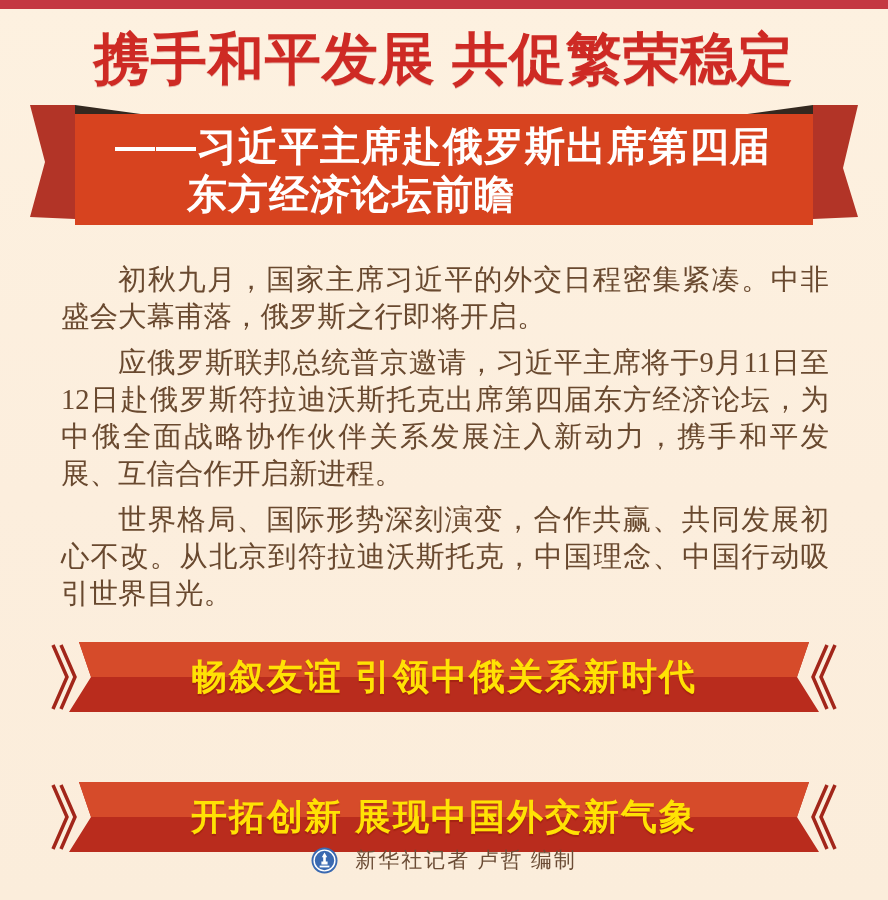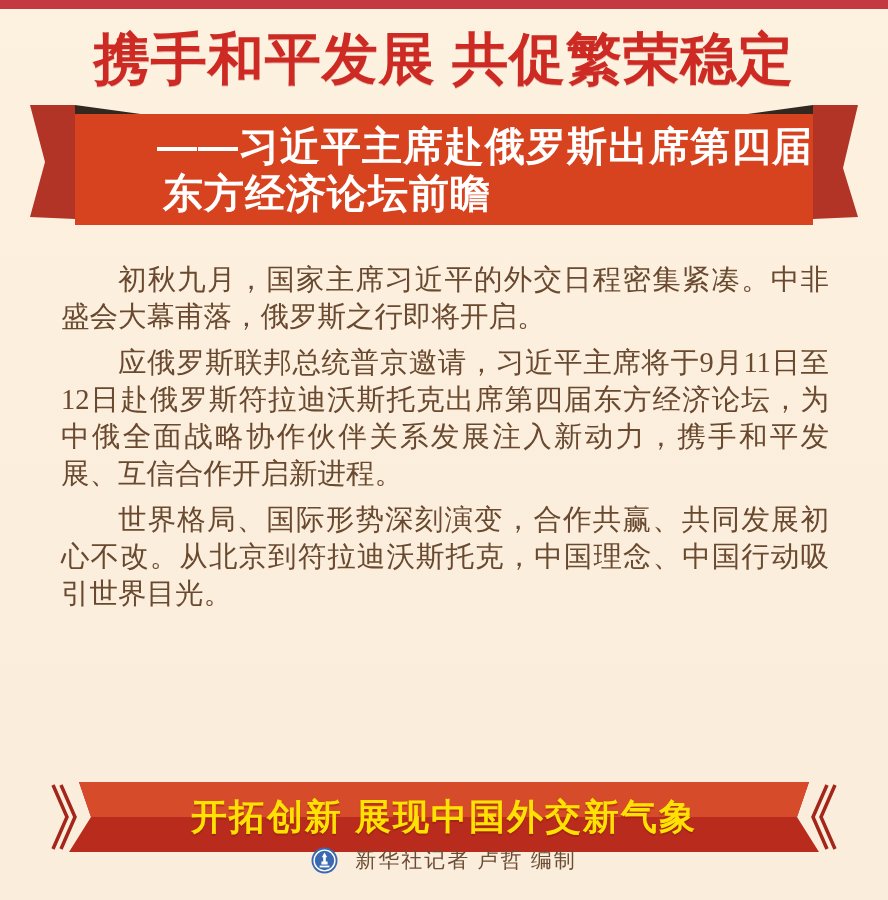--- a/index.html
+++ b/index.html
@@ -25,22 +25,22 @@
   .header-ribbon-svg{position:absolute;top:98px;left:0;}
   .hr-tail{fill:#b23427;}
   .hr-fold{fill:#33281f;}
   .hr-band{fill:#d7431f;}
   .header-ribbon-text{
     position:absolute;left:75px;top:114px;width:738px;height:111px;
     display:flex;flex-direction:column;justify-content:center;
     color:#ffffff;font-weight:bold;font-size:40px;line-height:48px;
     letter-spacing:1px;
   }
-  .header-ribbon-text .line1{padding-left:24px;text-align:right;}
-  .header-ribbon-text .line2{padding-left:88px;font-family:Liberation Serif, serif;}
+  .header-ribbon-text .line1{padding-left:40px;}
+  .header-ribbon-text .line2{padding-left:112px;}
   .body-text{
     position:absolute;top:252px;left:52px;width:786px;
     color:#69492f;font-size:28.5px;line-height:37px;
     text-align:justify;
     font-family:"Liberation Serif",serif;
   }
   .body-text p{margin:9px;text-indent:2em;}
   .hl-ribbon{
     position:absolute;left:45px;width:798px;height:72px;
   }
@@ -84,20 +84,31 @@
     <div class="line2">东方经济论坛前瞻</div>
   </div>
 
   <div class="body-text">
     <p>初秋九月，国家主席习近平的外交日程密集紧凑。中非盛会大幕甫落，俄罗斯之行即将开启。</p>
     <p>应俄罗斯联邦总统普京邀请，习近平主席将于9月11日至12日赴俄罗斯符拉迪沃斯托克出席第四届东方经济论坛，为中俄全面战略协作伙伴关系发展注入新动力，携手和平发展、互信合作开启新进程。</p>
     <p>世界格局、国际形势深刻演变，合作共赢、共同发展初心不改。从北京到符拉迪沃斯托克，中国理念、中国行动吸引世界目光。</p>
   </div>
 
 
+  <div class="hl-ribbon" style="top:641px">
+    <svg width="798" height="72" viewBox="0 0 798 72" preserveAspectRatio="none">
+      <path class="rb-chev" d="M8,4 L22,36 L8,68"></path>
+      <path class="rb-chev" d="M16,4 L30,36 L16,68"></path>
+      <path class="rb-chev" d="M790,4 L776,36 L790,68"></path>
+      <path class="rb-chev" d="M782,4 L768,36 L782,68"></path>
+      <polygon class="rb-dark" points="34,1 764,1 752,36 774,71 24,71 46,36"></polygon>
+      <polygon class="rb-light" points="34,1 764,1 752,36 46,36"></polygon>
+    </svg>
+    <span class="rb-text">畅叙友谊 引领中俄关系新时代</span>
+  </div>
 
   <div class="hl-ribbon" style="top:781px">
     <svg width="798" height="72" viewBox="0 0 798 72" preserveAspectRatio="none">
       <path class="rb-chev" d="M8,4 L22,36 L8,68"></path>
       <path class="rb-chev" d="M16,4 L30,36 L16,68"></path>
       <path class="rb-chev" d="M790,4 L776,36 L790,68"></path>
       <path class="rb-chev" d="M782,4 L768,36 L782,68"></path>
       <polygon class="rb-dark" points="34,1 764,1 752,36 774,71 24,71 46,36"></polygon>
       <polygon class="rb-light" points="34,1 764,1 752,36 46,36"></polygon>
     </svg>

